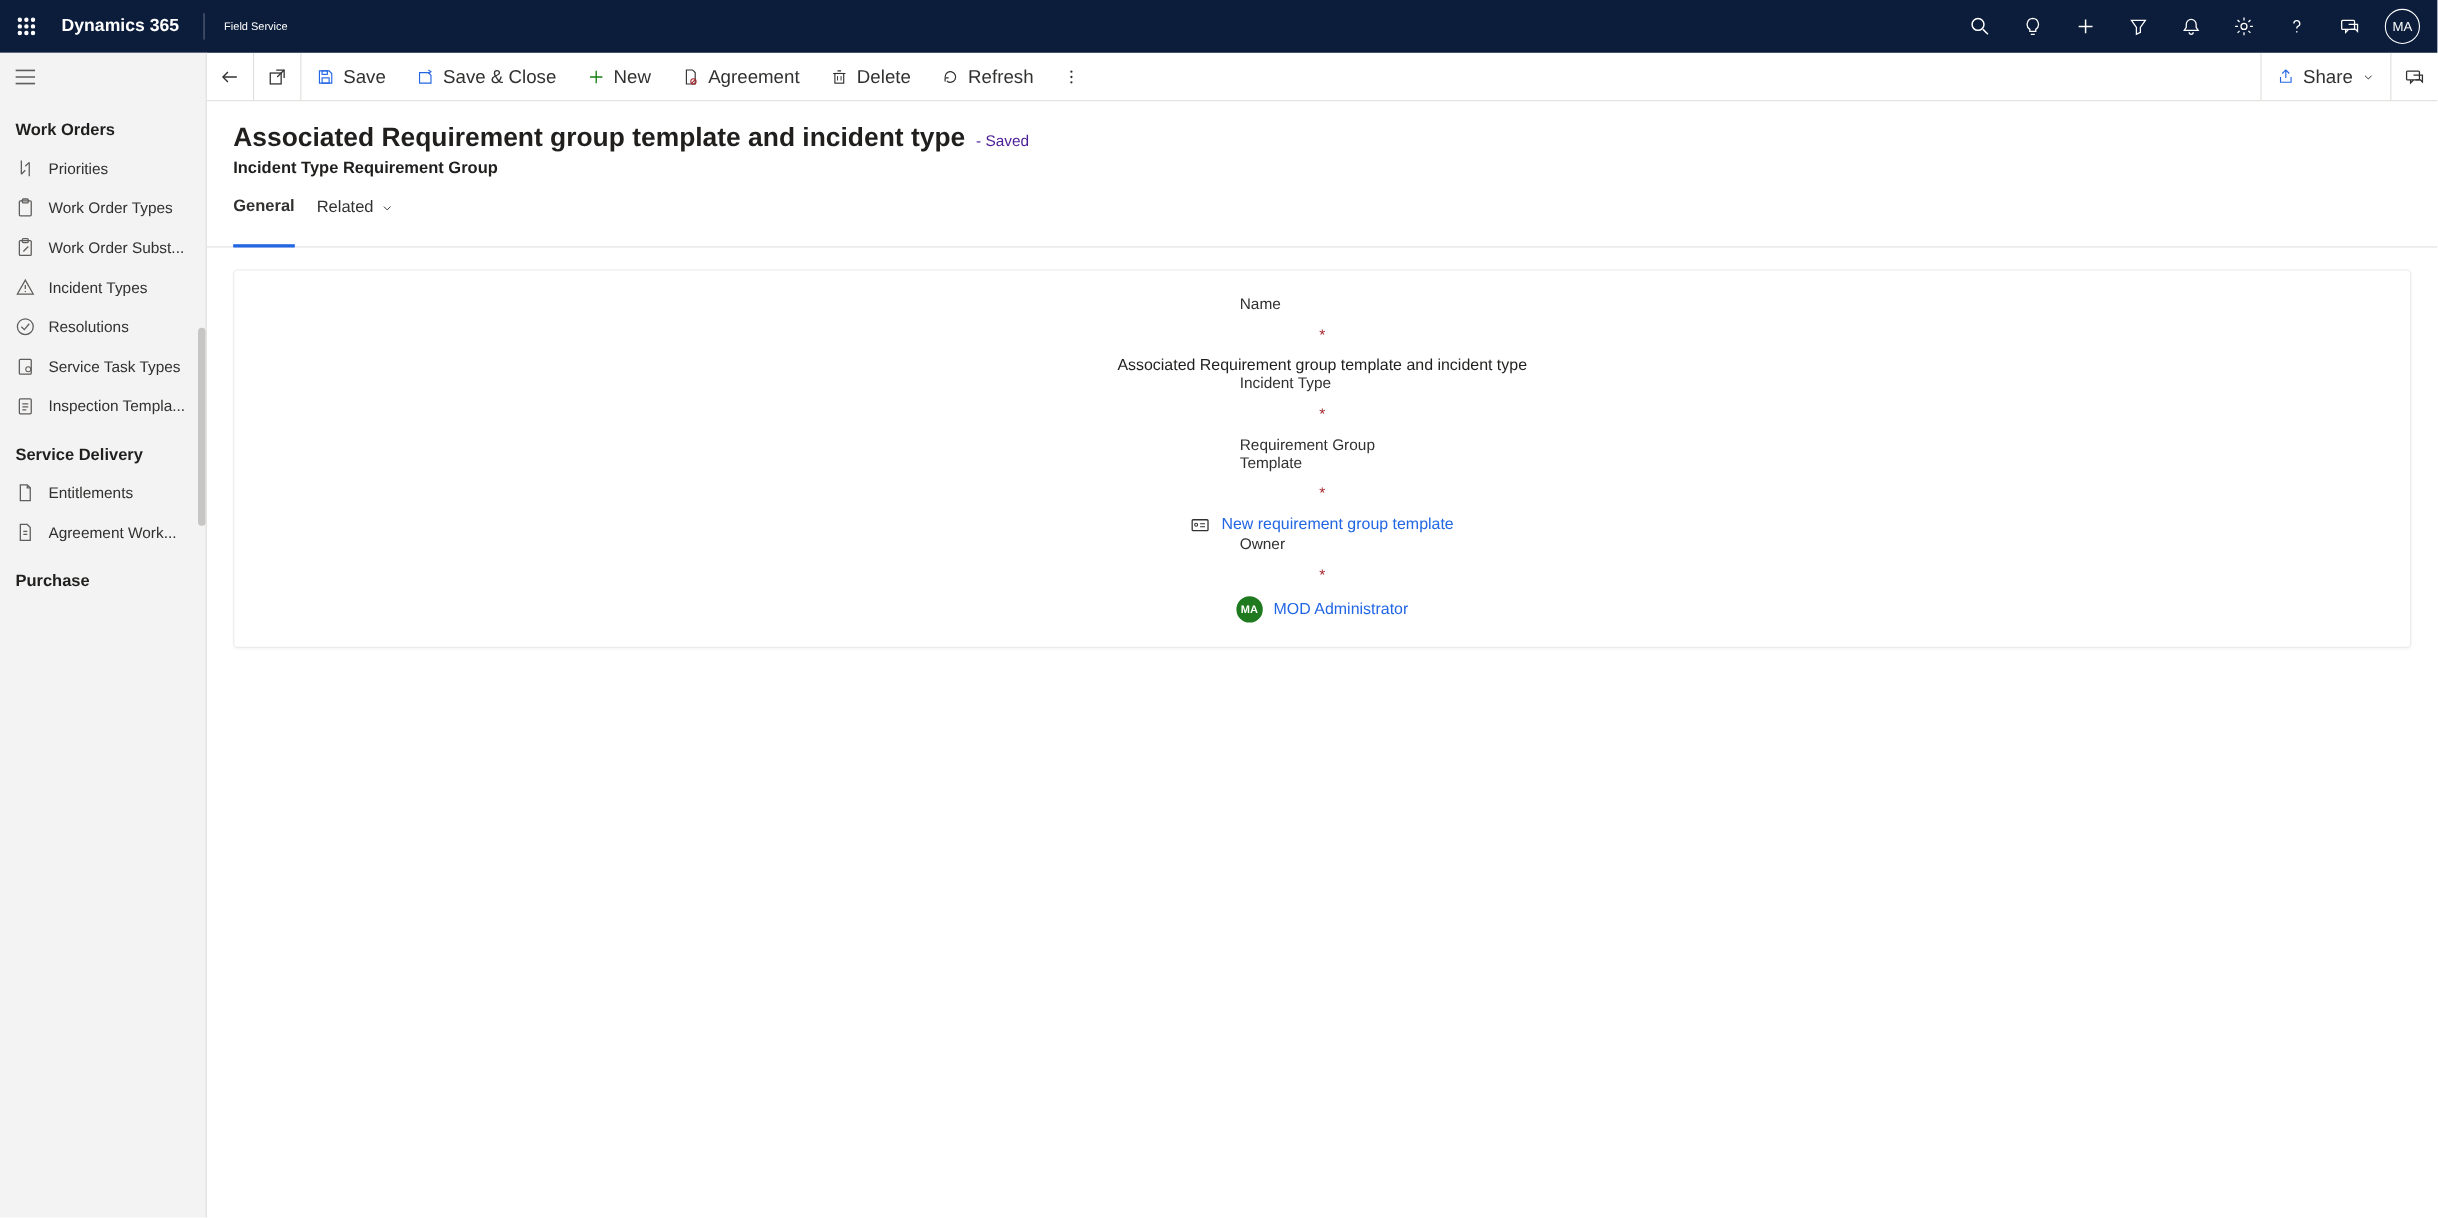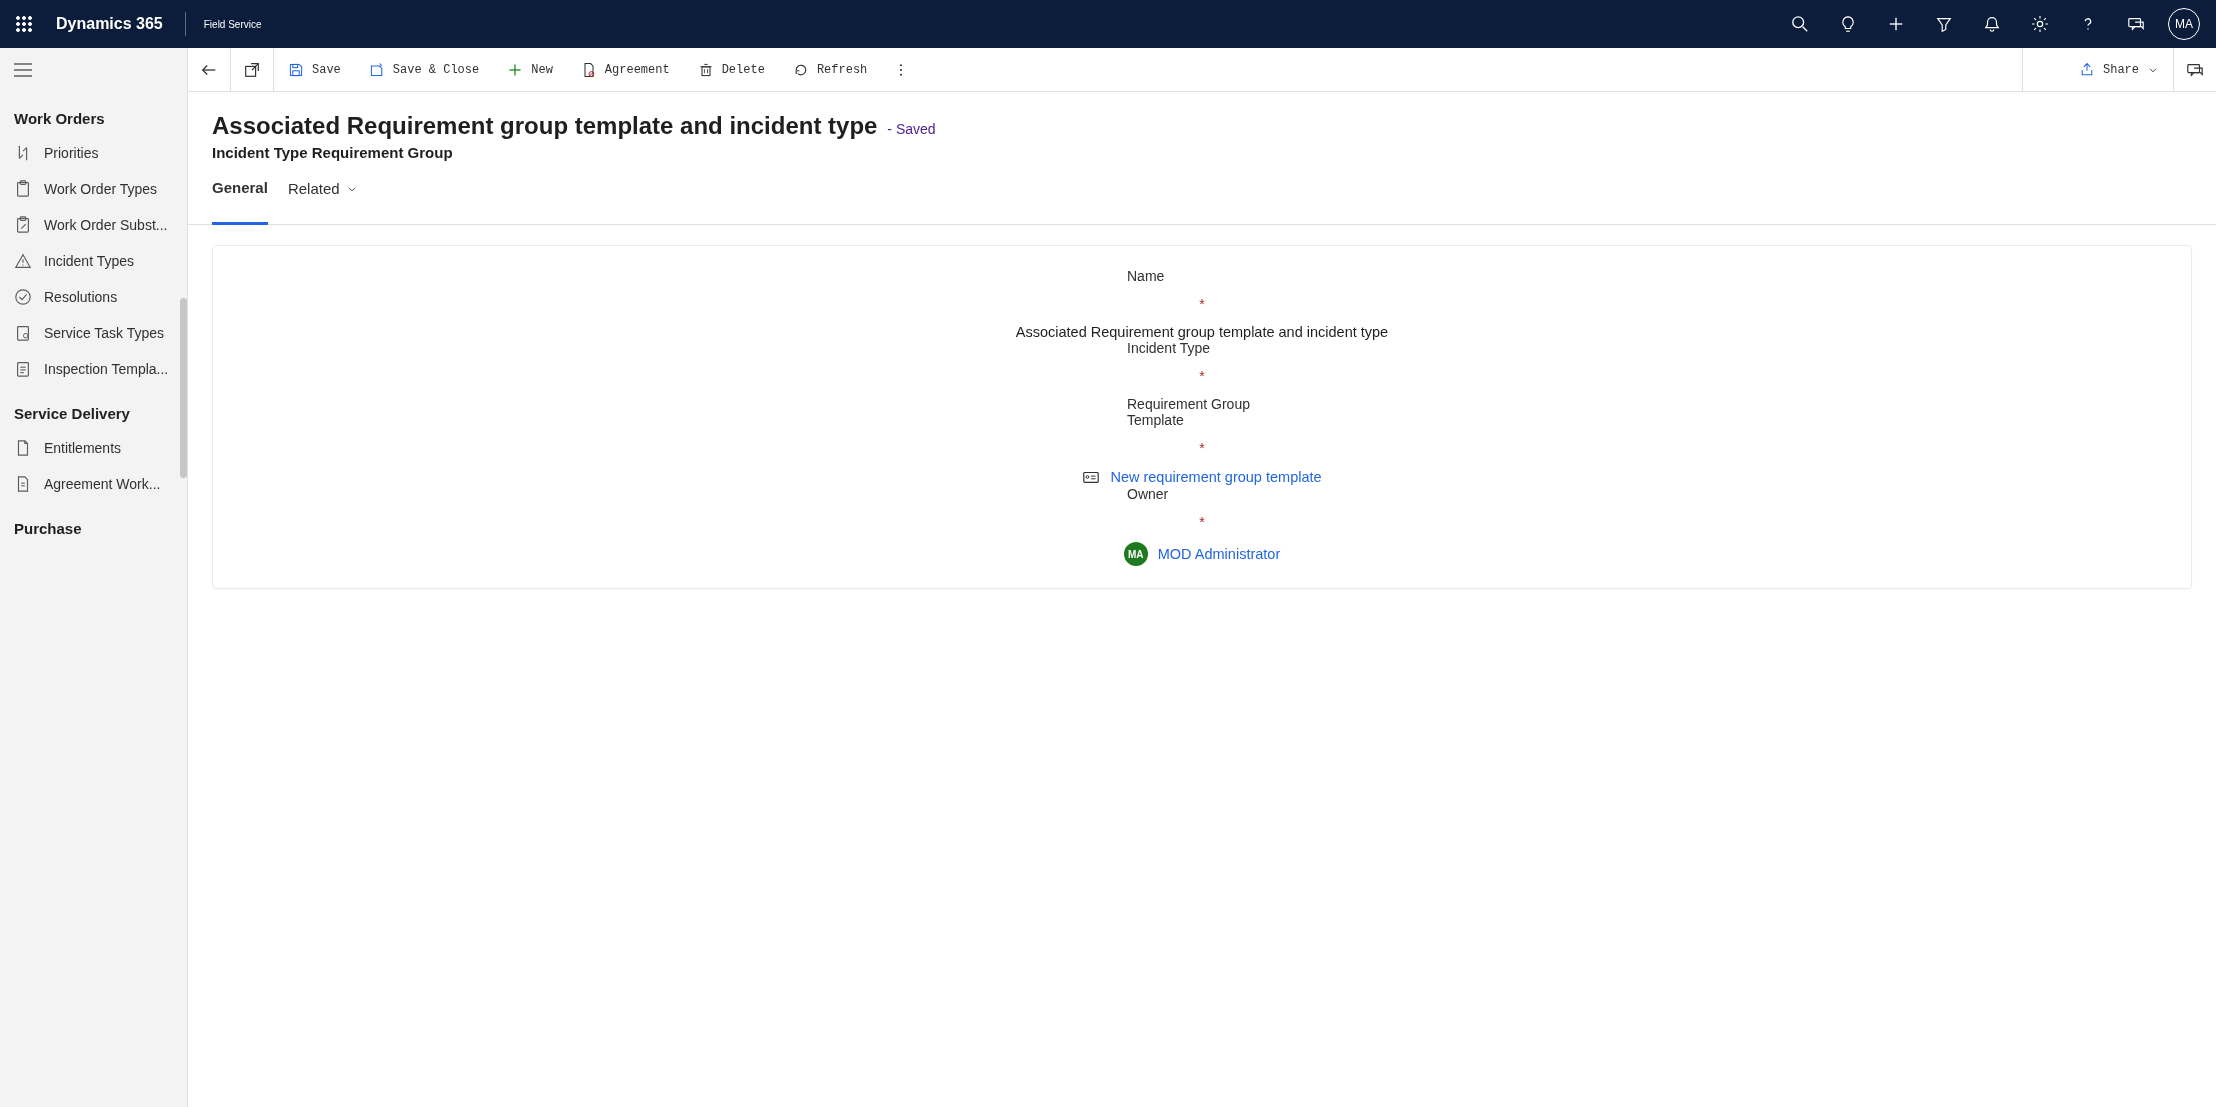--- a/index.html
+++ b/index.html
@@ -140,36 +140,34 @@
     display: flex;
     align-items: stretch;
     background: #ffffff;
   }
   .command-bar .cmd-btn {
     display: flex;
     align-items: center;
     padding: 0 14px;
     gap: 8px;
     cursor: pointer;
-    font-size: 12px;
+    font-size: 17px;
     color: #323130;
-    font-family: Liberation Mono, monospace;
   }
   .command-bar .cmd-sep {
     width: 1px;
     background: #e1dfdd;
   }
   .command-bar .cmd-spacer { flex: 1; }
   .command-bar svg { stroke: #323130; fill: none; stroke-width: 1.2; }
   .command-bar .cmd-btn.icon-only { padding: 0 12px; }
   .command-bar .share-group {
     display: flex;
     align-items: center;
     border-left: 1px solid #e1dfdd;
-    padding-left: 42px;
   }
   .command-bar .assistant-btn {
     border-left: 1px solid #e1dfdd;
   }
 
   
   .record-header {
     padding: 20px 24px 0 24px;
   }
   .record-title {

